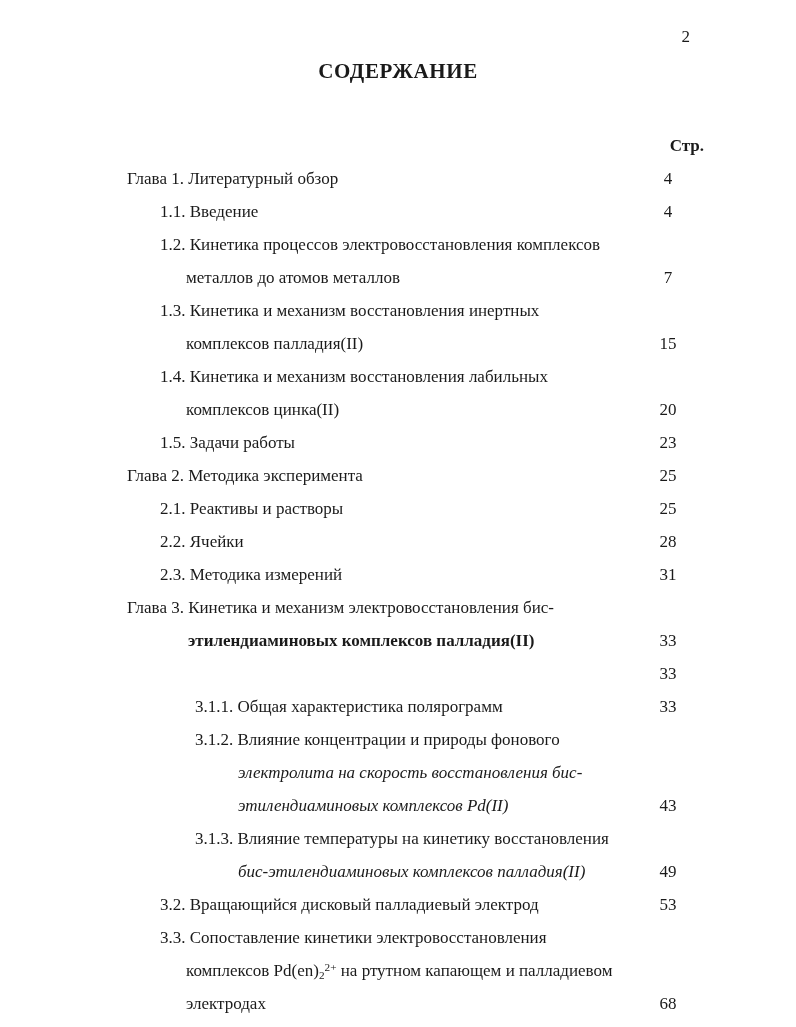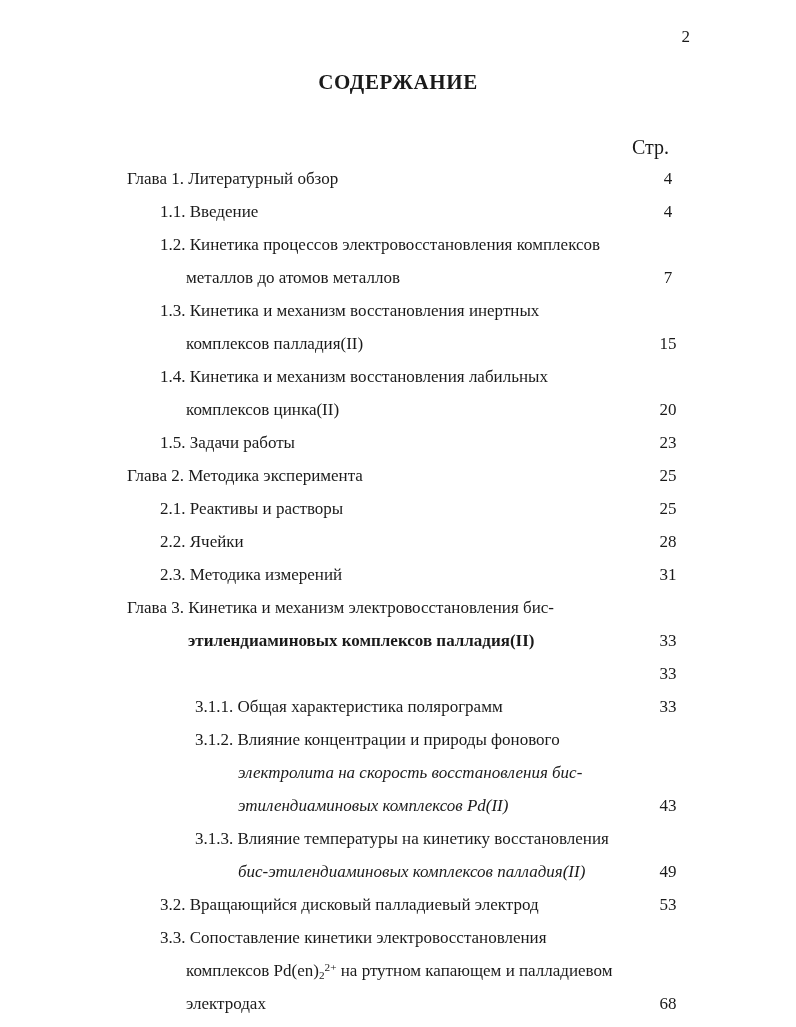--- a/index.html
+++ b/index.html
@@ -28,21 +28,21 @@
     left: 0;
     width: 690px;
     text-align: right;
     font-size: 17px;
     line-height: 1;
   }
 
   
   .doc-title {
     position: absolute;
-    top: 70px;
+    top: 59px;
     left: 0;
     width: 796px;
     text-align: center;
     font-size: 21px;
     font-weight: bold;
     letter-spacing: 0.6px;
   }
 
   
   .toc {
@@ -53,23 +53,23 @@
   }
 
   .toc-head {
     position: relative;
     height: 26px;
   }
   .toc-head .col-label {
     position: absolute;
     left: 632px;
     width: 72px;
-    text-align: left;
-    font-size: 20px;
-    font-weight: normal;
+    text-align: right;
+    font-size: 17px;
+    font-weight: bold;
   }
 
   
   .entry {
     position: relative;
   }
   .line {
     position: relative;
     height: 33px;
     line-height: 33px;

